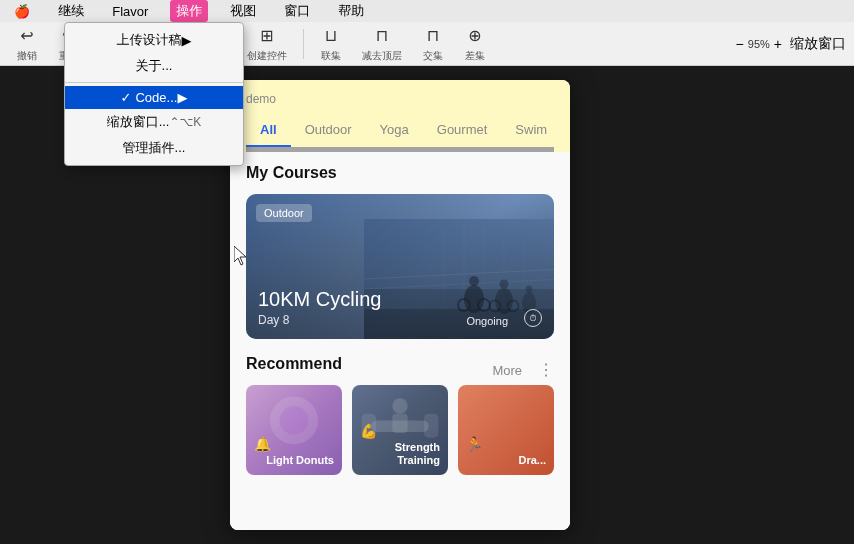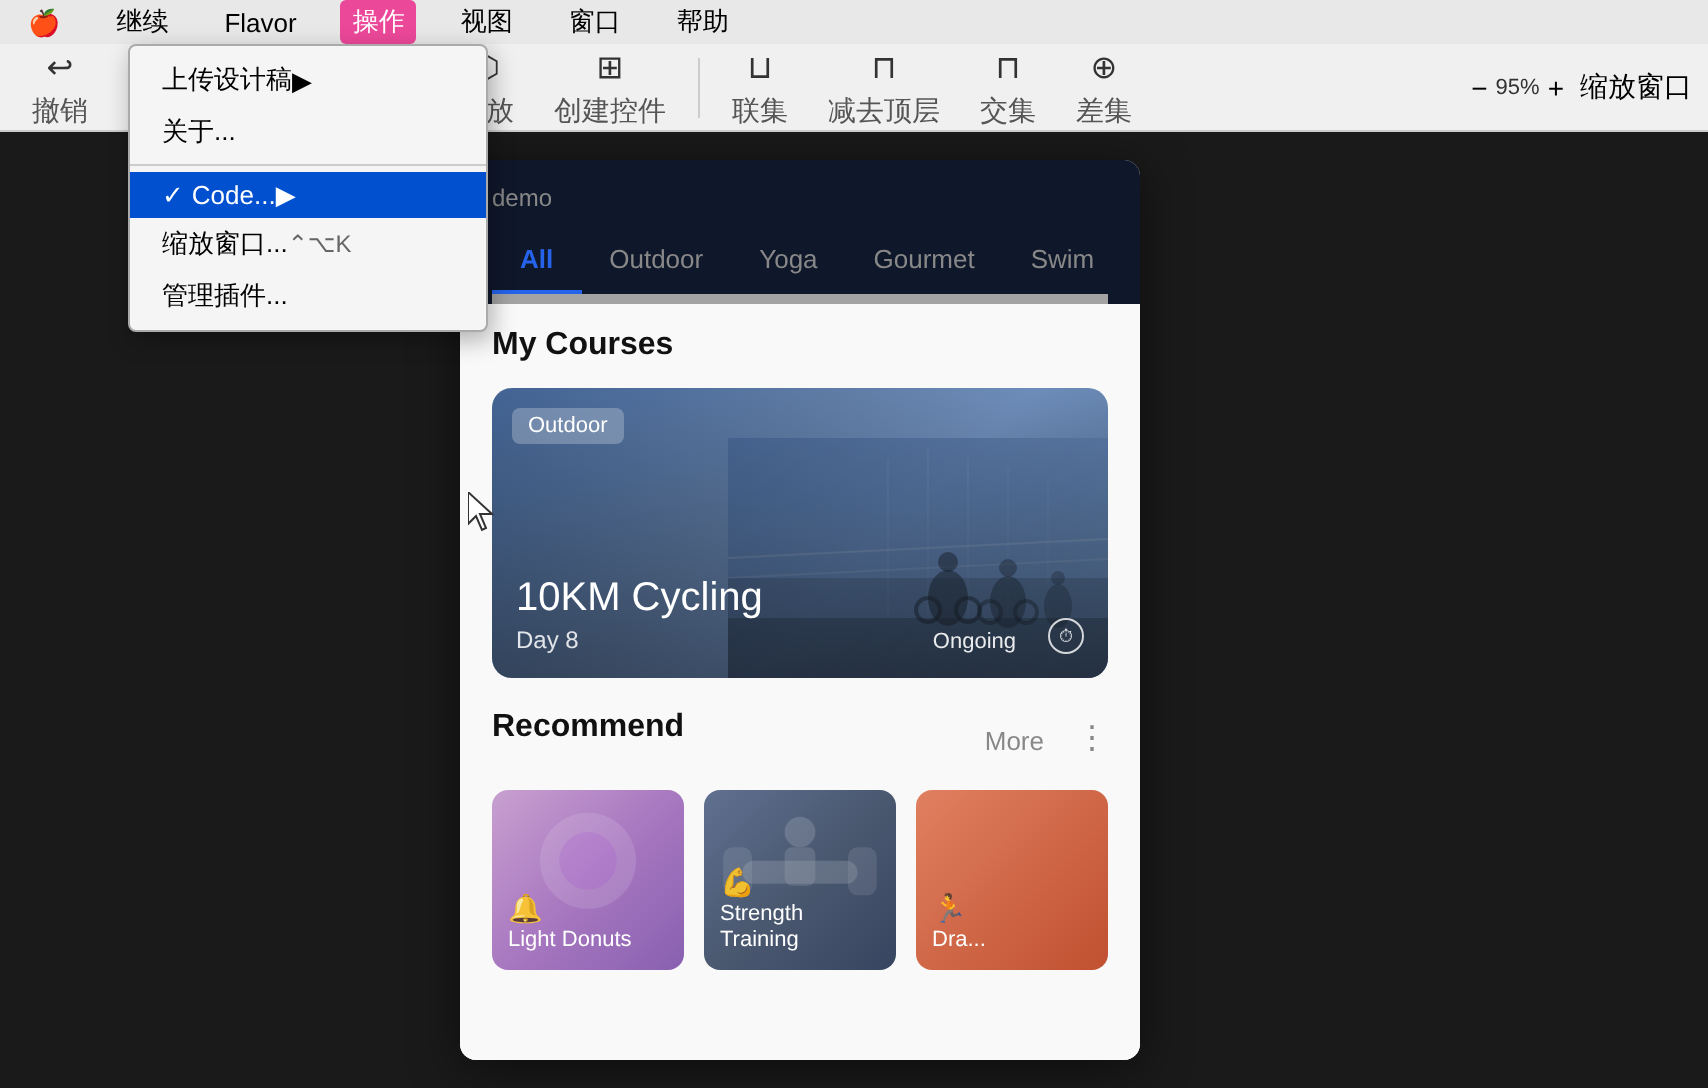--- a/index.html
+++ b/index.html
@@ -68,21 +68,21 @@
     }
     .toolbar-icon {
       width: 22px;
       height: 22px;
       display: flex;
       align-items: center;
       justify-content: center;
       font-size: 16px;
     }
     .toolbar-label {
-      font-size: 14px;
+      font-size: 10px;
       color: #555;
     }
     .toolbar-separator {
       width: 1px;
       height: 30px;
       background: #ccc;
       margin: 0 4px;
     }
     .toolbar-right {
       margin-left: auto;
@@ -111,21 +111,21 @@
       z-index: 200;
       min-width: 180px;
       padding: 4px 0;
     }
     .dropdown-item {
       padding: 4px 16px;
       font-size: 13px;
       color: #000;
       display: flex;
       align-items: center;
-      justify-content: flex-start;
+      justify-content: center;
       cursor: pointer;
     }
     .dropdown-item:hover, .dropdown-item.highlighted {
       background: #0050d0;
       color: white;
     }
     .dropdown-item .shortcut {
       color: #666;
       font-size: 12px;
     }
@@ -168,21 +168,21 @@
       height: 450px;
       background: #fff;
       border-radius: 8px;
       overflow: hidden;
       box-shadow: 0 4px 24px rgba(0,0,0,0.5);
     }
 
     
     .app-header {
       padding: 12px 16px 0;
-      background: #0f172a;
+      background: #fef9c3;
     }
     .app-demo-label {
       font-size: 12px;
       color: #888;
       margin-bottom: 8px;
     }
 
     
     .tabs {
       display: flex;
@@ -280,21 +280,20 @@
       align-items: center;
       justify-content: center;
       font-size: 9px;
     }
 
     
     .recommend-header {
       display: flex;
       align-items: center;
       justify-content: space-between;
-      margin-bottom: 10px;
     }
     .more-btn {
       display: flex;
       align-items: center;
       gap: 16px;
       font-size: 13px;
       color: #888;
       cursor: pointer;
     }
     .more-dots {
@@ -332,23 +331,24 @@
       display: flex;
       flex-direction: column;
       gap: 2px;
     }
     .rec-card-icon {
       font-size: 14px;
       color: rgba(255,255,255,0.9);
     }
     .rec-card-name {
       font-size: 11px;
-      font-weight: 400;
+      font-weight: 700;
       color: #fff;
       line-height: 1.2;
+      text-align: right;
     }
 
     
     .cursor {
       position: absolute;
       top: 246px;
       left: 234px;
       width: 16px;
       height: 20px;
       z-index: 999;

